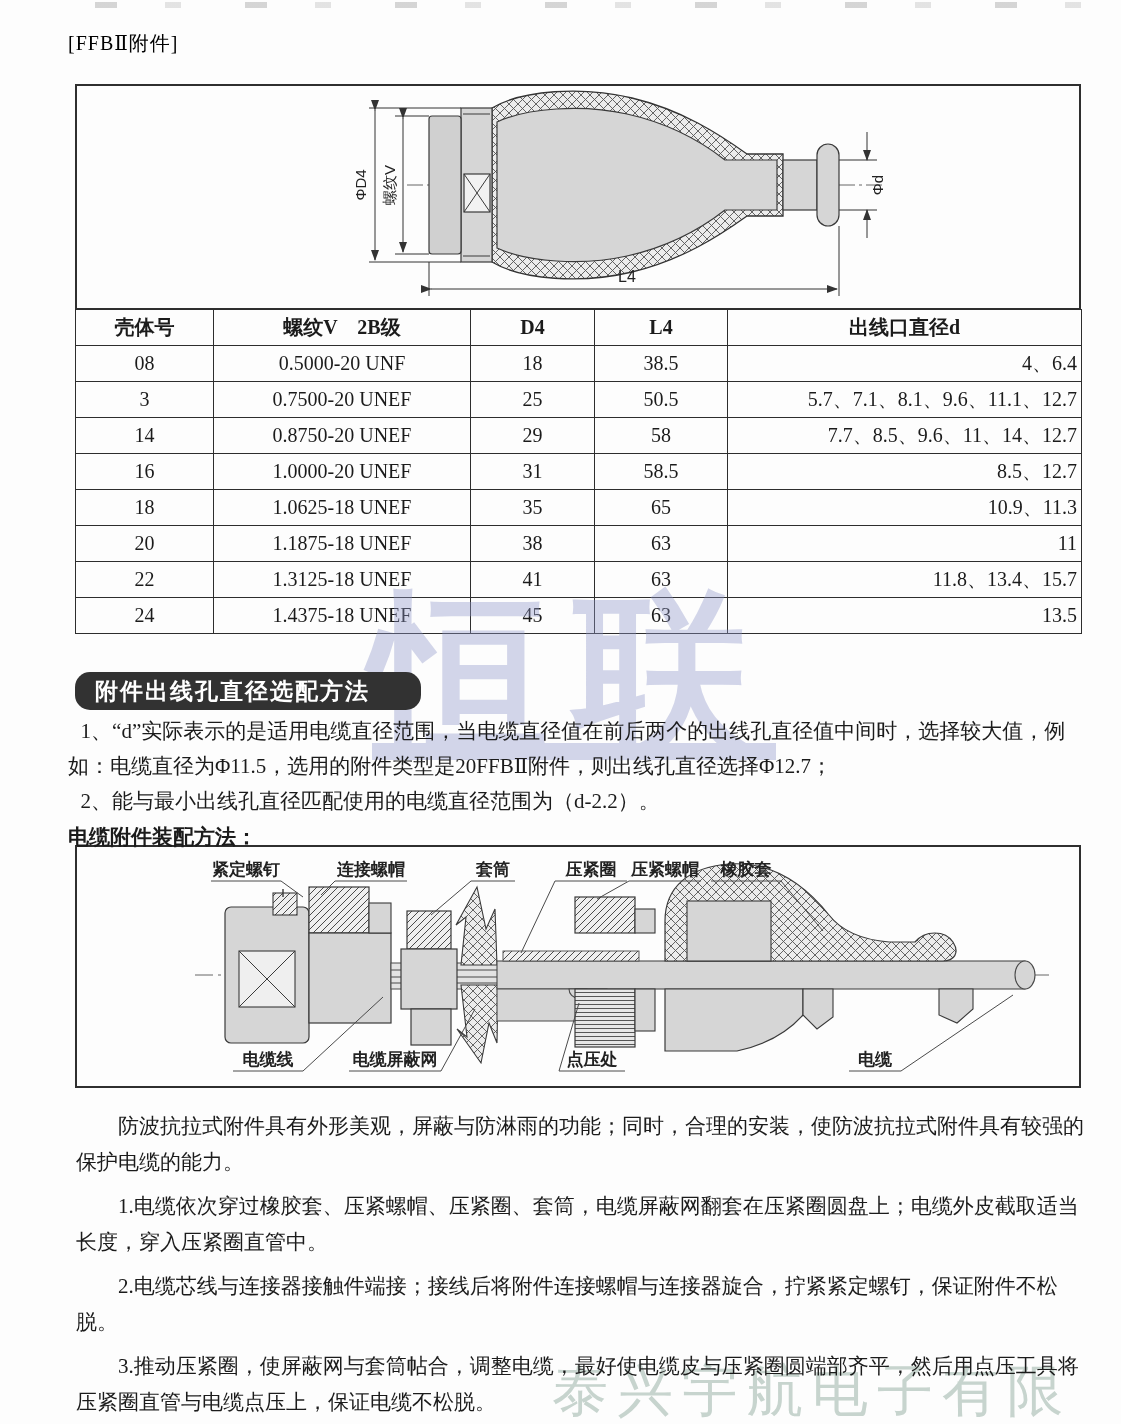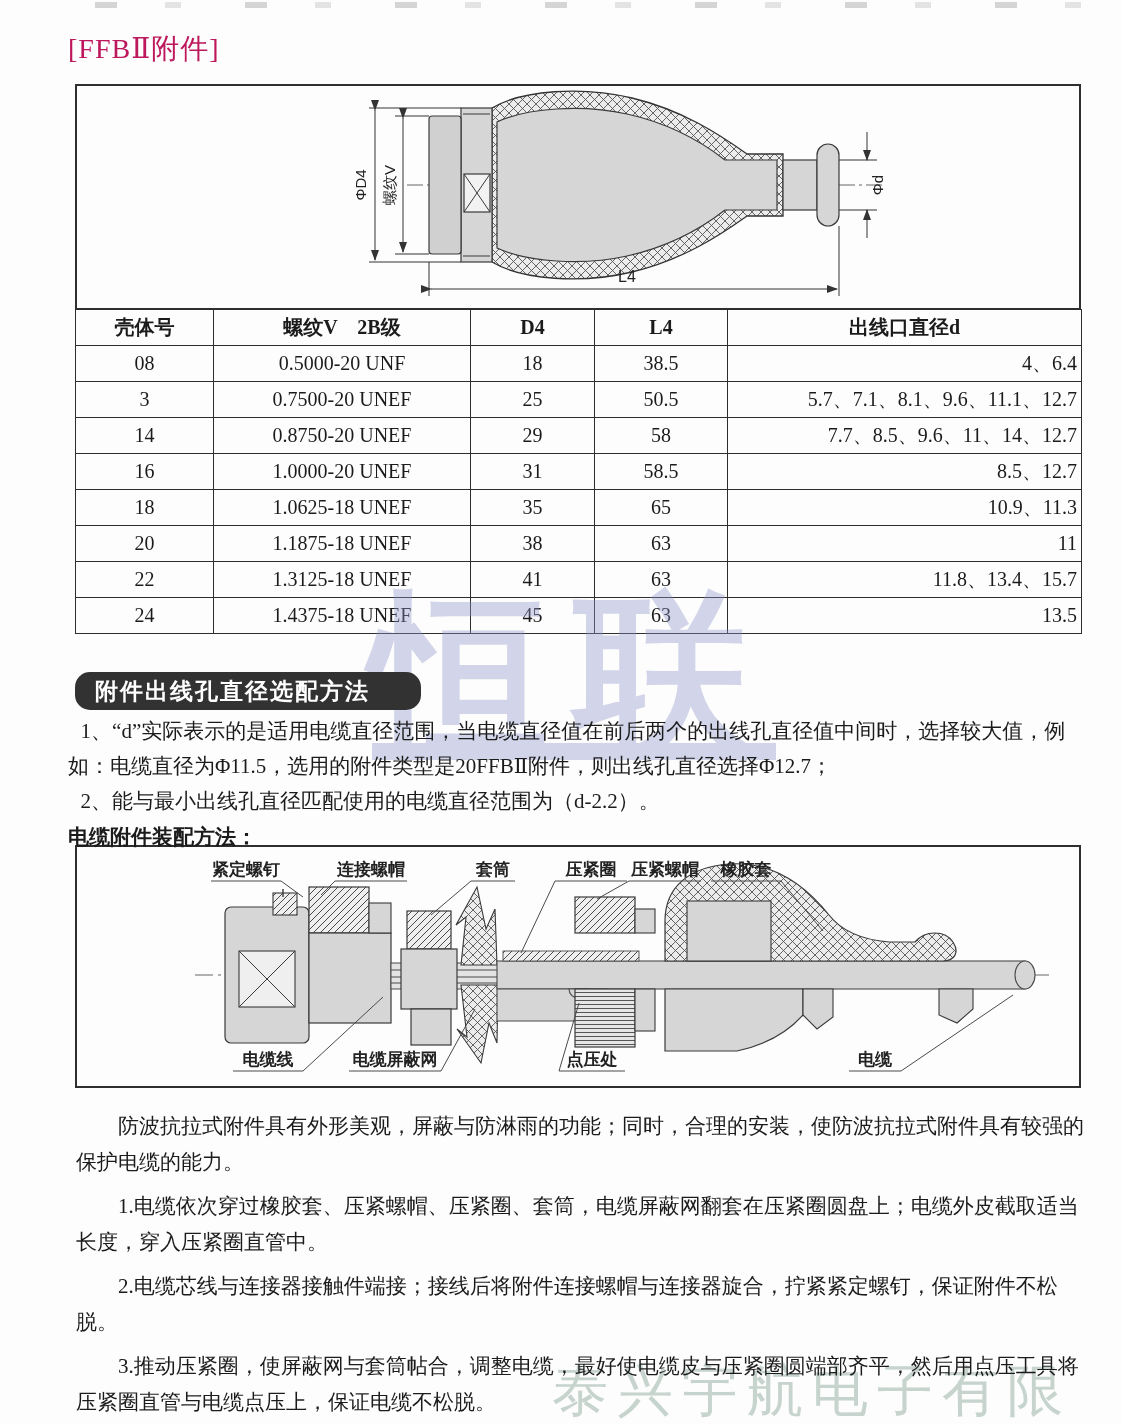--- a/index.html
+++ b/index.html
@@ -2,21 +2,21 @@
 <html><head>
 <meta charset="utf-8">
 <style>
   html,body{margin:0;padding:0;background:#ffffff;}
   .page{position:relative;width:1121px;height:1424px;background:#fdfdfd;overflow:hidden;
         font-family:"Liberation Serif","DejaVu Serif",serif;color:#1b1b1b;}
   
   .remnant{position:absolute;top:2px;left:95px;width:1000px;height:6px;opacity:.4;
      background:repeating-linear-gradient(90deg,rgba(110,110,110,.7) 0 22px,transparent 22px 70px,
      rgba(110,110,110,.45) 70px 86px,transparent 86px 150px);}
-  .doc-header{position:absolute;left:68px;top:30px;font-size:28px;letter-spacing:1px;color:#be185d;}
+  .doc-header{position:absolute;left:68px;top:30px;font-size:20px;letter-spacing:1px;color:#000000;}
   .fig-box{position:absolute;left:75px;width:1002px;border:2px solid #2f2f2f;background:transparent;}
   #fig1{top:84px;height:222px;}
   #fig2{top:845px;height:239px;}
   .fig-box svg{display:block;width:100%;height:100%;}
   svg text{font-family:"Liberation Sans","DejaVu Sans",sans-serif;fill:#222;}
   .dim-table{position:absolute;left:75px;top:309px;width:1006px;border-collapse:collapse;
      table-layout:fixed;font-size:20px;background:transparent;}
   .dim-table th,.dim-table td{border:1.6px solid #2d2d2d;height:35px;text-align:center;
      padding:0 4px;font-family:"Liberation Serif","DejaVu Serif",serif;}
   .dim-table th{font-weight:bold;}

